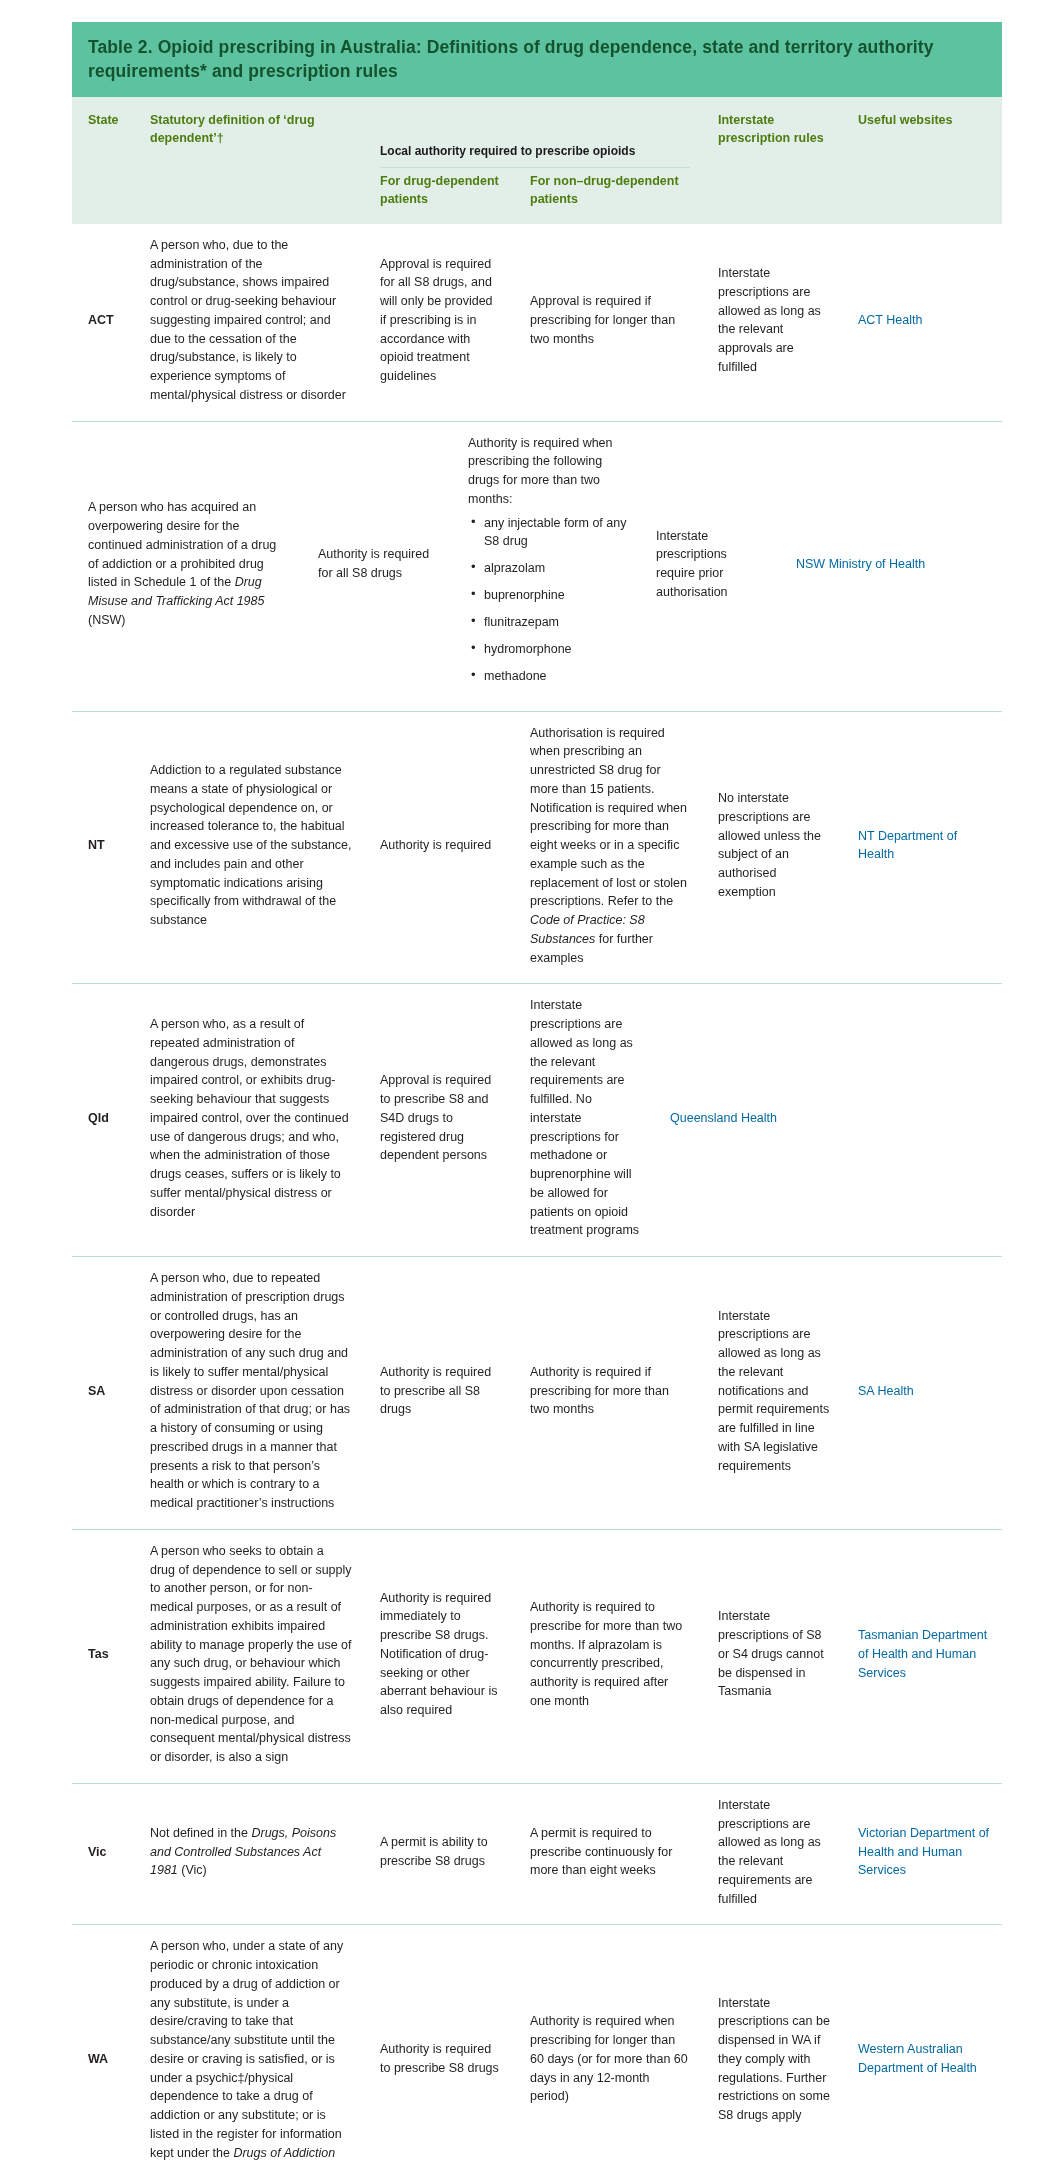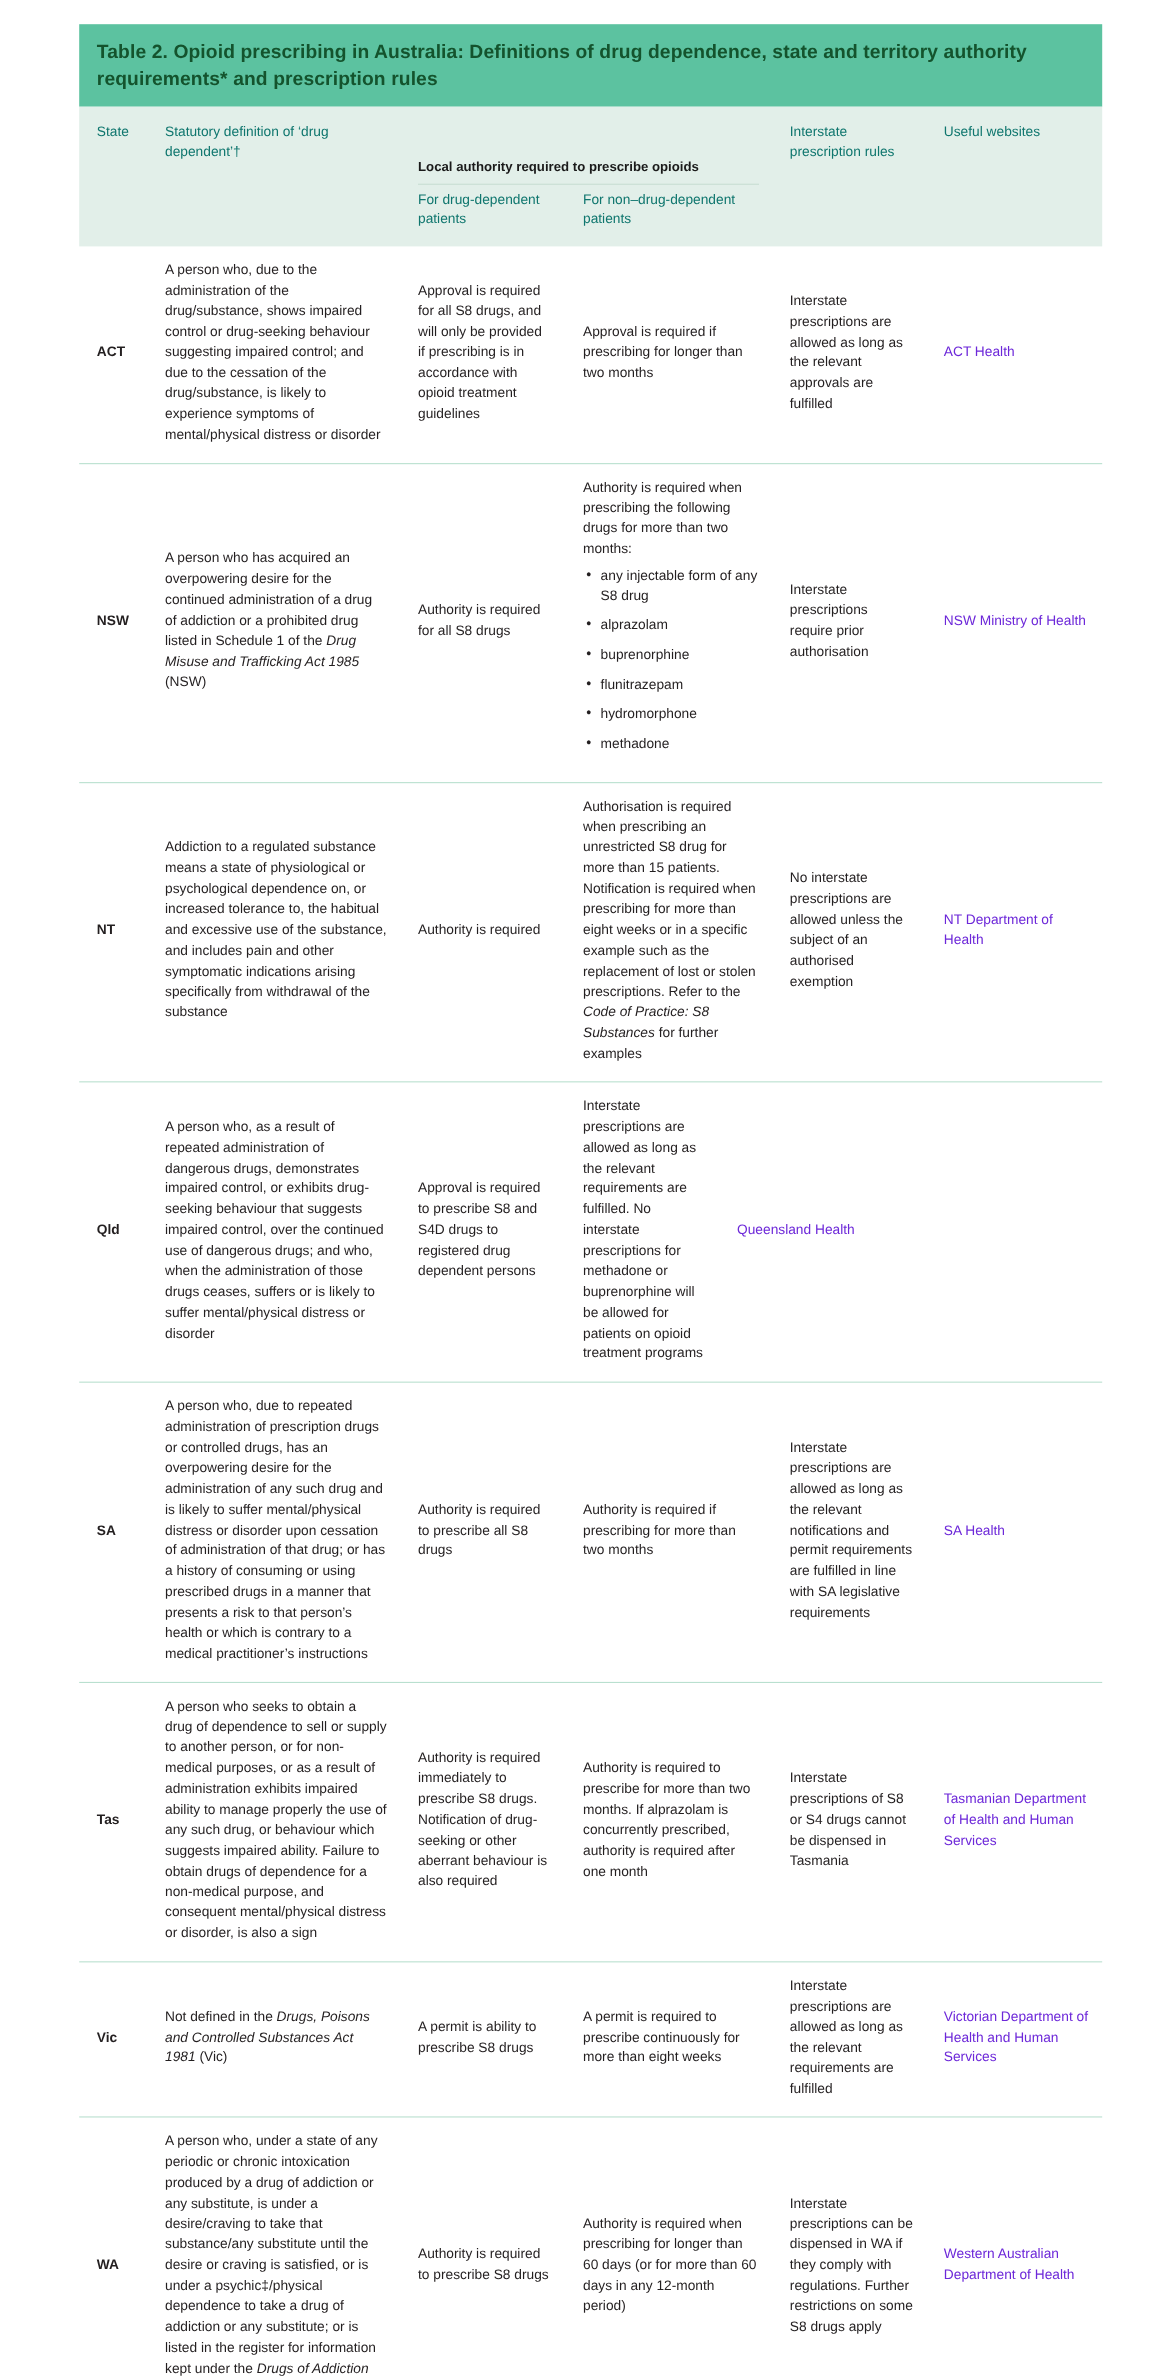--- a/index.html
+++ b/index.html
@@ -31,22 +31,22 @@
     letter-spacing: 0.1px;
   }
   
   .thead {
     background: #e2efe9;
     display: flex;
     padding: 10px 0 12px 0;
   }
   .th {
     font-size: 12.5px;
-    font-weight: normal;
-    color: #0f766e;
+    font-weight: bold;
+    color: #4d7c0f;
     line-height: 1.45;
     padding: 4px 12px 4px 16px;
   }
   .th-sub-wrap { display: flex; flex-direction: column; }
   .th-span-label {
     font-size: 12px;
     font-weight: bold;
     color: #1a1a1a;
     padding: 4px 12px 6px 16px;
     line-height: 1.45;
@@ -77,21 +77,21 @@
   .trow.first { border-top: none; }
   .td {
     font-size: 12.5px;
     line-height: 1.5;
     color: #231f20;
     padding: 0 12px 0 16px;
     word-wrap: break-word;
   }
   .td-state { font-weight: bold; }
   .td a, .weblink {
-    color: #6d28d9;
+    color: #0369a1;
     text-decoration: none;
   }
   .weblink { display: block; }
   em, .ital { font-style: italic; }
   ul.bullets {
     margin: 5px 0 0 0;
     padding-left: 16px;
     list-style: none;
   }
   ul.bullets li {
@@ -136,21 +136,20 @@
           <div class="td td-state c-state">ACT</div>
           <div class="td c-def">A person who, due to the administration of the drug/substance, shows impaired control or drug-seeking behaviour suggesting impaired control; and due to the cessation of the drug/substance, is likely to experience symptoms of mental/physical distress or disorder</div>
           <div class="td c-dep">Approval is required for all S8 drugs, and will only be provided if prescribing is in accordance with opioid treatment guidelines</div>
           <div class="td c-nondep">Approval is required if prescribing for longer than two months</div>
           <div class="td c-inter">Interstate prescriptions are allowed as long as the relevant approvals are fulfilled</div>
           <div class="td c-web">
             <a class="weblink" href="#">ACT Health</a>
           </div>
         </div>
         <div class="trow">
-          <div class="td td-state c-state">NSW</div>
           <div class="td c-def">A person who has acquired an overpowering desire for the continued administration of a drug of addiction or a prohibited drug listed in Schedule 1 of the <em class="ital">Drug Misuse and Trafficking Act 1985</em> (NSW)</div>
           <div class="td c-dep">Authority is required for all S8 drugs</div>
           <div class="td c-nondep">Authority is required when prescribing the following drugs for more than two months:<ul class="bullets">
               <li>any injectable form of any S8 drug</li>
               <li>alprazolam</li>
               <li>buprenorphine</li>
               <li>flunitrazepam</li>
               <li>hydromorphone</li>
               <li>methadone</li>
             </ul></div>

